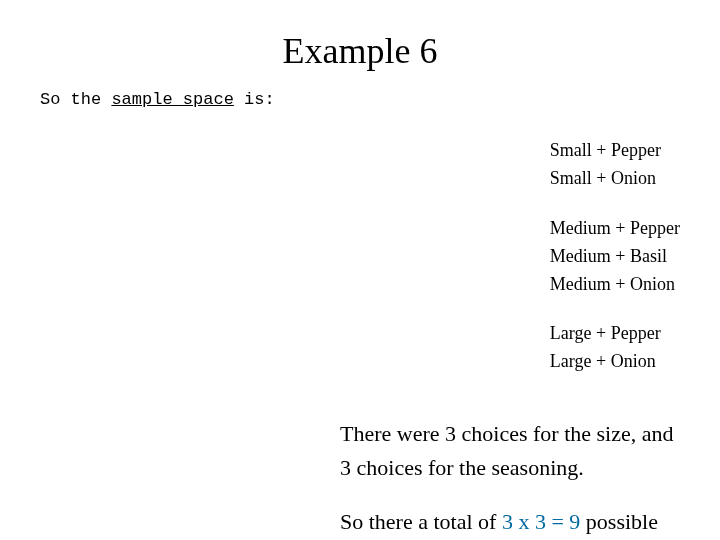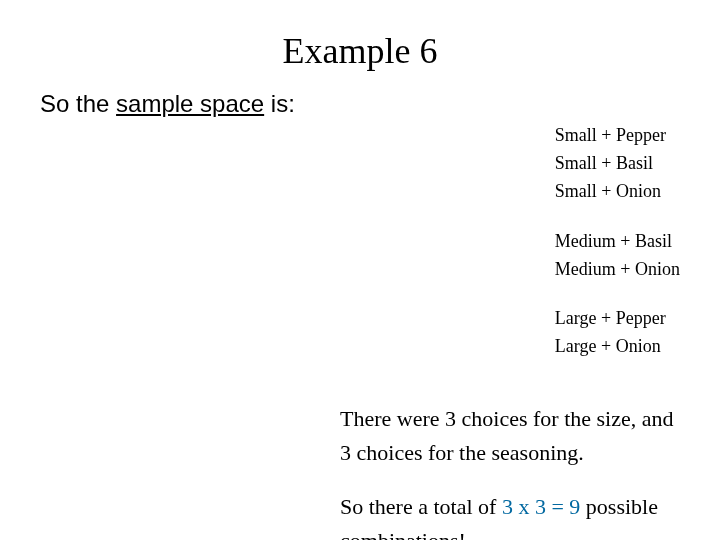--- a/index.html
+++ b/index.html
@@ -27,23 +27,23 @@
 
     .title {
       text-align: center;
       font-size: 36px;
       font-weight: normal;
       margin-bottom: 18px;
       font-family: 'Times New Roman', Times, serif;
     }
 
     .subtitle {
-      font-size: 24px;
-      margin-bottom: 4px;
-      font-family: Liberation Sans, sans-serif;
+      font-size: 17px;
+      margin-bottom: 28px;
+      font-family: Liberation Mono, monospace;
     }
 
     .subtitle .underline {
       text-decoration: underline;
     }
 
     .main-content {
       display: flex;
       flex-direction: column;
       gap: 0;
@@ -96,25 +96,25 @@
   <p class="subtitle">
     <span>So the </span><span class="underline">sample space</span><span> is:</span>
   </p>
 
   <div class="main-content">
 
     <div class="left-column">
 
       <div class="list-group">
         <div class="list-item">Small + Pepper</div>
-        <div class="list-item">Small + Basil</div>
         <div class="list-item">Small + Onion</div>
       </div>
 
       <div class="list-group">
+        <div class="list-item">Medium + Pepper</div>
         <div class="list-item">Medium + Basil</div>
         <div class="list-item">Medium + Onion</div>
       </div>
 
       <div class="list-group">
         <div class="list-item">Large + Pepper</div>
         <div class="list-item">Large + Onion</div>
       </div>
 
     </div>

